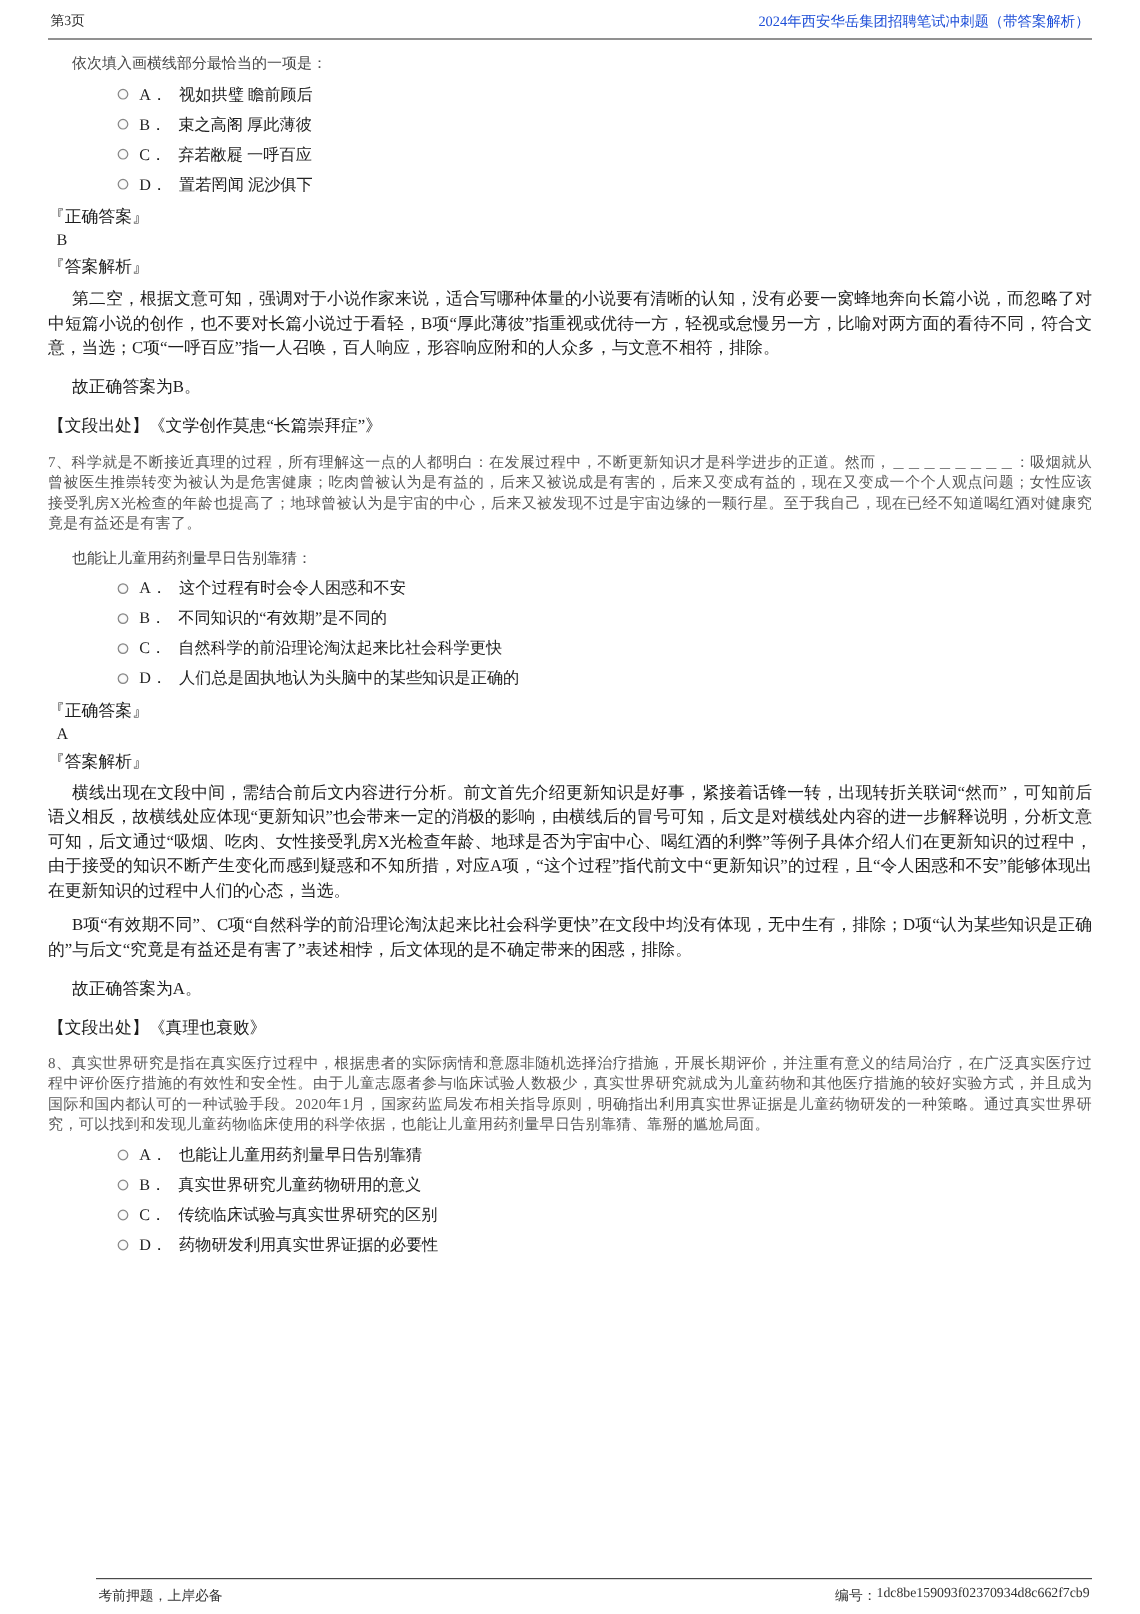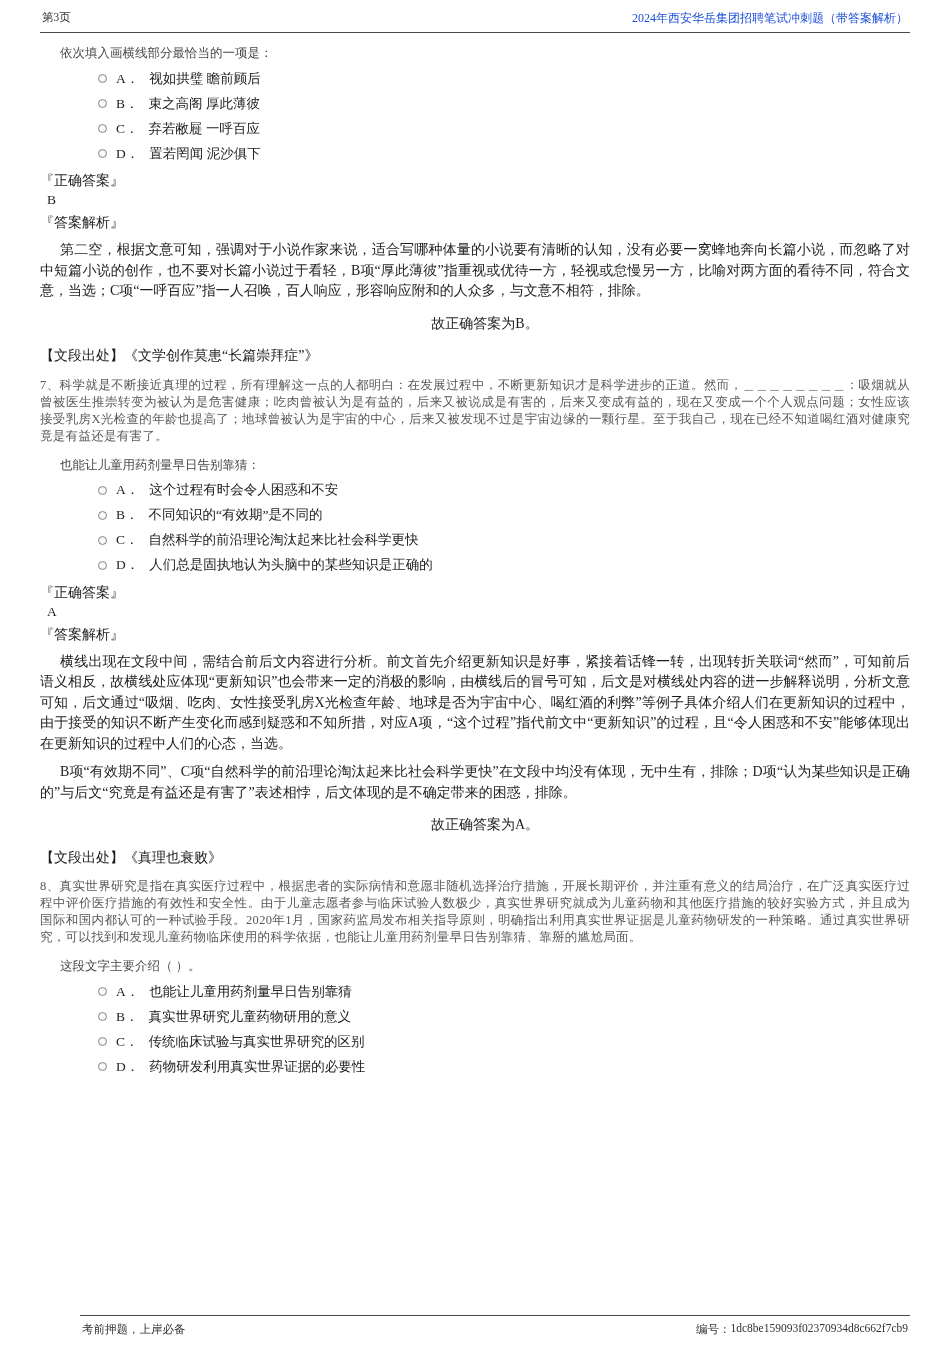--- a/index.html
+++ b/index.html
@@ -21,21 +21,21 @@
   .option { display: flex; align-items: center; padding: 2.5px 0; font-size: 13.5px; color: #222; line-height: 20px; }
   .radio {
     display: inline-block; width: 9px; height: 9px; border: 1px solid #858585;
     border-radius: 50%; background: #fcfcfc; margin-right: 9px; flex: 0 0 auto;
     box-shadow: inset 0 0 1px #c8c8c8;
   }
   .letter { margin-right: 10px; white-space: nowrap; }
   .label-line { font-size: 14px; margin: 6px 0 2px 0; color: #1d1d1d; }
   .answer-line { font-size: 13.5px; margin: 2px 0; padding-left: 7px; color: #1d1d1d; }
   .para { font-size: 14px; line-height: 20.5px; margin: 8px 0; text-indent: 20px; text-align: justify; color: #1d1d1d; }
-  .conclusion { font-size: 14px; line-height: 20.5px; margin: 12px 0 0 0; text-indent: 20px; color: #1d1d1d; text-align: center; }
+  .conclusion { font-size: 14px; line-height: 20.5px; margin: 12px 0 0 0; text-indent: 20px; color: #1d1d1d; }
   .source { font-size: 14px; line-height: 20.5px; margin: 12px 0 4px 0; color: #1d1d1d; }
   .passage { font-size: 12.5px; line-height: 17px; color: #595959; margin: 10px 0 0 0; text-align: justify; letter-spacing: 0.3px; }
   .doc-footer {
     position: absolute; left: 40px; right: 40px; bottom: 8px;
     border-top: 1px solid #4a4a4a; padding: 6px 2px 0 2px;
     display: flex; justify-content: space-between; font-size: 11.5px; color: #333; margin-left: 40px;
   }
   .footer-right { display: flex; }
 </style>
 </head>
@@ -111,21 +111,20 @@
       <p class="answer-line">A</p>
       <p class="label-line">『答案解析』</p>
       <p class="para">横线出现在文段中间，需结合前后文内容进行分析。前文首先介绍更新知识是好事，紧接着话锋一转，出现转折关联词“然而”，可知前后语义相反，故横线处应体现“更新知识”也会带来一定的消极的影响，由横线后的冒号可知，后文是对横线处内容的进一步解释说明，分析文意可知，后文通过“吸烟、吃肉、女性接受乳房X光检查年龄、地球是否为宇宙中心、喝红酒的利弊”等例子具体介绍人们在更新知识的过程中，由于接受的知识不断产生变化而感到疑惑和不知所措，对应A项，“这个过程”指代前文中“更新知识”的过程，且“令人困惑和不安”能够体现出在更新知识的过程中人们的心态，当选。</p>
       <p class="para">B项“有效期不同”、C项“自然科学的前沿理论淘汰起来比社会科学更快”在文段中均没有体现，无中生有，排除；D项“认为某些知识是正确的”与后文“究竟是有益还是有害了”表述相悖，后文体现的是不确定带来的困惑，排除。</p>
       <p class="conclusion">故正确答案为A。</p>
       <p class="source">【文段出处】《真理也衰败》</p>
     </section>
 
     <section>
       <p class="passage">8、真实世界研究是指在真实医疗过程中，根据患者的实际病情和意愿非随机选择治疗措施，开展长期评价，并注重有意义的结局治疗，在广泛真实医疗过程中评价医疗措施的有效性和安全性。由于儿童志愿者参与临床试验人数极少，真实世界研究就成为儿童药物和其他医疗措施的较好实验方式，并且成为国际和国内都认可的一种试验手段。2020年1月，国家药监局发布相关指导原则，明确指出利用真实世界证据是儿童药物研发的一种策略。通过真实世界研究，可以找到和发现儿童药物临床使用的科学依据，也能让儿童用药剂量早日告别靠猜、靠掰的尴尬局面。</p>
-      <p class="stem">这段文字主要介绍（ ）。</p>
       <div class="options">
         <div class="option">
           <span class="radio"></span>
           <span class="letter">A．</span>
           <span>也能让儿童用药剂量早日告别靠猜</span>
         </div>
         <div class="option">
           <span class="radio"></span>
           <span class="letter">B．</span>
           <span>真实世界研究儿童药物研用的意义</span>

